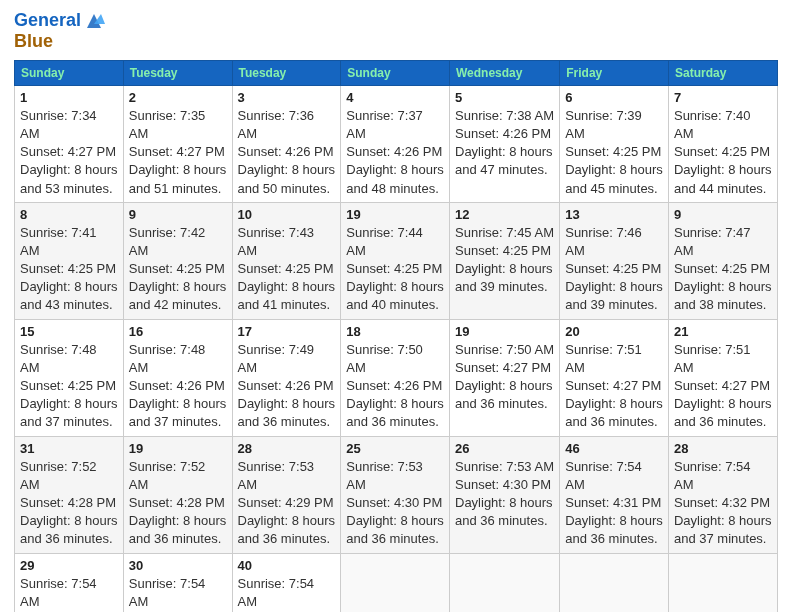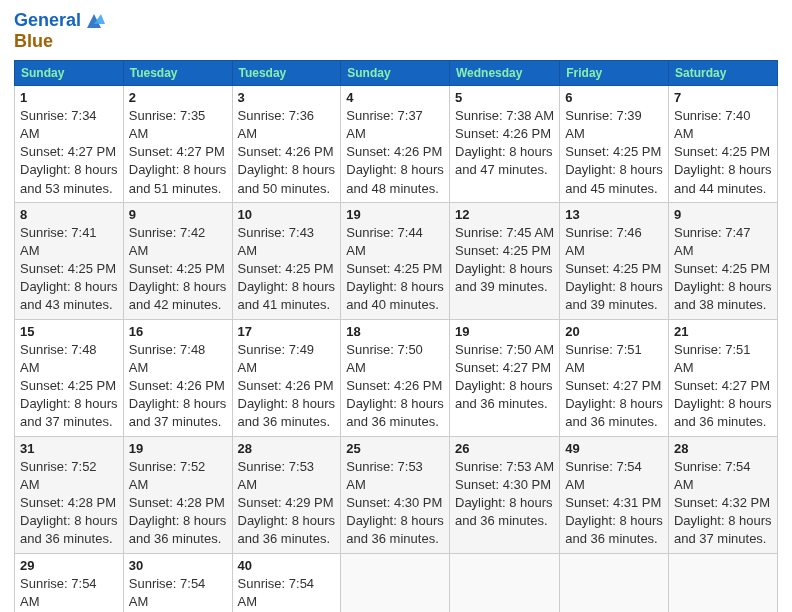--- a/index.html
+++ b/index.html
@@ -236,21 +236,21 @@
           </td>
           <td>
             <span class="day-num">25</span>
             <div class="day-info">Sunrise: 7:53 AM<br>Sunset: 4:30 PM<br>Daylight: 8 hours and 36 minutes.</div>
           </td>
           <td>
             <span class="day-num">26</span>
             <div class="day-info">Sunrise: 7:53 AM<br>Sunset: 4:30 PM<br>Daylight: 8 hours and 36 minutes.</div>
           </td>
           <td>
-            <span class="day-num">49</span>
+            <span class="day-num">46</span>
             <div class="day-info">Sunrise: 7:54 AM<br>Sunset: 4:31 PM<br>Daylight: 8 hours and 36 minutes.</div>
           </td>
           <td>
             <span class="day-num">28</span>
             <div class="day-info">Sunrise: 7:54 AM<br>Sunset: 4:32 PM<br>Daylight: 8 hours and 37 minutes.</div>
           </td>
         </tr>
         <tr>
           <td>
             <span class="day-num">29</span>

